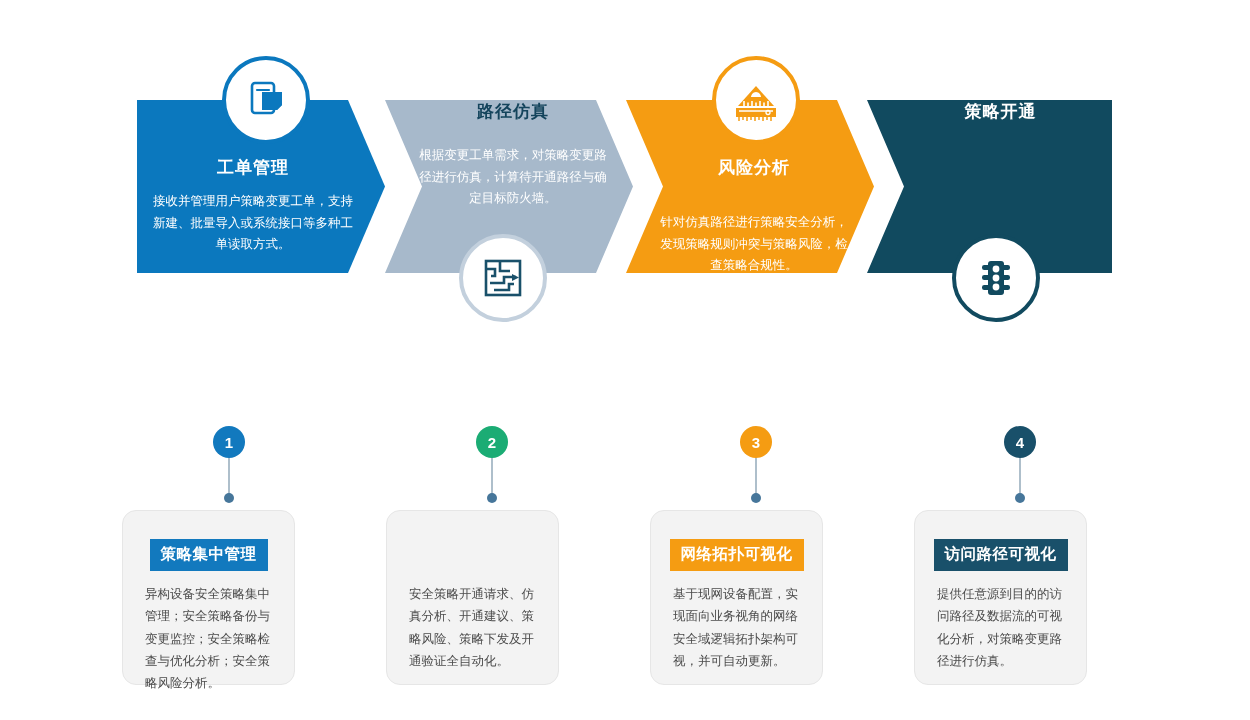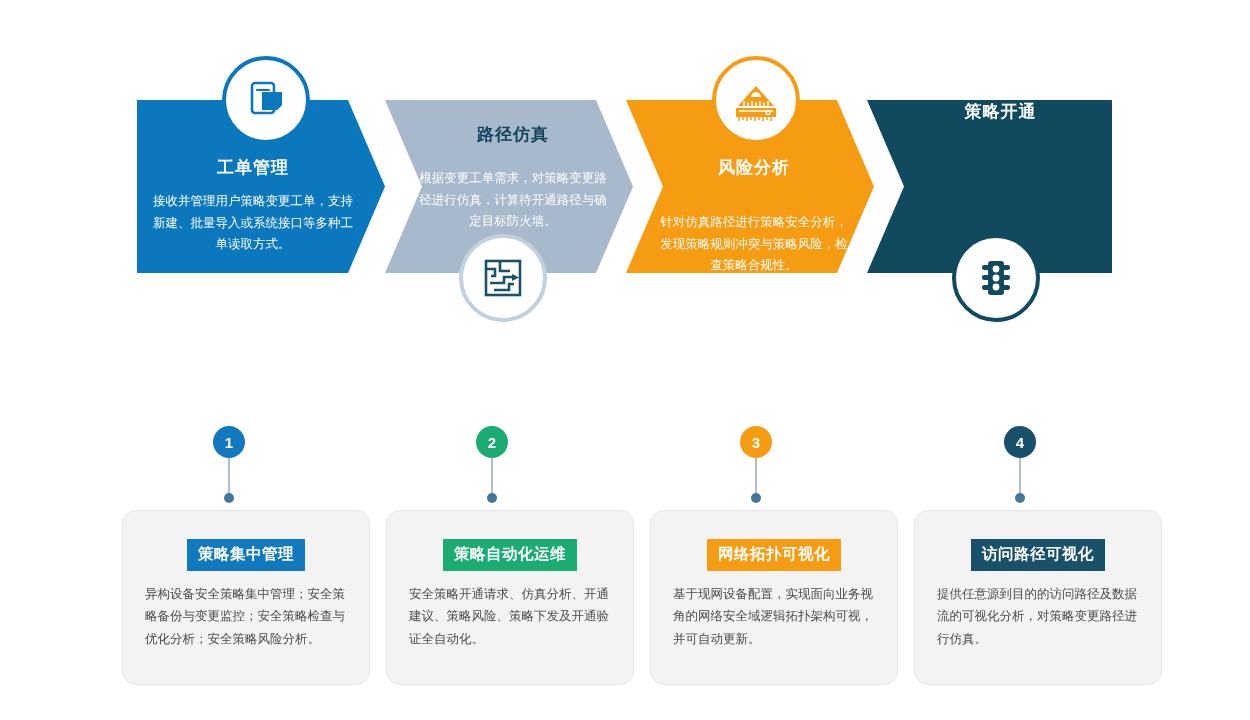--- a/index.html
+++ b/index.html
@@ -104,21 +104,21 @@
     width: 10px;
     height: 10px;
     border-radius: 50%;
     background: #46769a;
     z-index: 3;
   }
 
   .card {
     position: absolute;
     top: 510px;
-    width: 248px;
+    width: 173px;
     height: 175px;
     background: #f3f3f3;
     border: 1px solid #e6e6e6;
     border-radius: 14px;
     box-sizing: border-box;
   }
   .card-title {
     position: absolute;
     top: 28px;
     left: 50%;
@@ -153,21 +153,21 @@
       <div class="chev-title" style="margin-top:56px;">工单管理</div>
       <div class="chev-desc" style="margin-top:12px; width:200px;">接收并管理用户策略变更工单，支持新建、批量导入或系统接口等多种工单读取方式。</div>
     </div>
   </div>
 
   <div class="chev" style="left:385px; width:248px;">
     <svg width="248" height="173" viewBox="0 0 248 173" style="position:absolute; left:0; top:0;">
       <path d="M0,0 L211,0 L248,86.5 L211,173 L0,173 L37,86.5 Z" fill="#a7b9cb"></path>
     </svg>
     <div class="chev-inner" style="padding:0 26px 0 34px;">
-      <div class="chev-title" style="margin-top:23px; color:#14445c;">路径仿真</div>
+      <div class="chev-title" style="color:#14445c;">路径仿真</div>
       <div class="chev-desc" style="margin-top:22px; width:196px;">根据变更工单需求，对策略变更路径进行仿真，计算待开通路径与确定目标防火墙。</div>
     </div>
   </div>
 
   <div class="chev" style="left:626px; width:248px;">
     <svg width="248" height="173" viewBox="0 0 248 173" style="position:absolute; left:0; top:0;">
       <path d="M0,0 L211,0 L248,86.5 L211,173 L0,173 L37,86.5 Z" fill="#f59c12"></path>
     </svg>
     <div class="chev-inner" style="padding:0 26px 0 34px;gap:21px;">
       <div class="chev-title" style="margin-top:56px;">风险分析</div>
@@ -281,21 +281,20 @@
   </div>
   <div class="stem" style="left:1019px; top:456px; height:44px;"></div>
   <div class="stem-dot" style="left:1015px; top:493px;"></div>
 
   <div class="card" style="left:122px;">
     <div class="card-title" style="background:#1279be;">策略集中管理</div>
     <div class="card-desc">异构设备安全策略集中管理；安全策略备份与变更监控；安全策略检查与优化分析；安全策略风险分析。</div>
   </div>
 
   <div class="card" style="left:386px;">
-    <div class="card-title" style="background:#1bac74;">策略自动化运维</div>
     <div class="card-desc">安全策略开通请求、仿真分析、开通建议、策略风险、策略下发及开通验证全自动化。</div>
   </div>
 
   <div class="card" style="left:650px;">
     <div class="card-title" style="background:#f59c12;">网络拓扑可视化</div>
     <div class="card-desc">基于现网设备配置，实现面向业务视角的网络安全域逻辑拓扑架构可视，并可自动更新。</div>
   </div>
 
   <div class="card" style="left:914px;">
     <div class="card-title" style="background:#19506a;">访问路径可视化</div>

